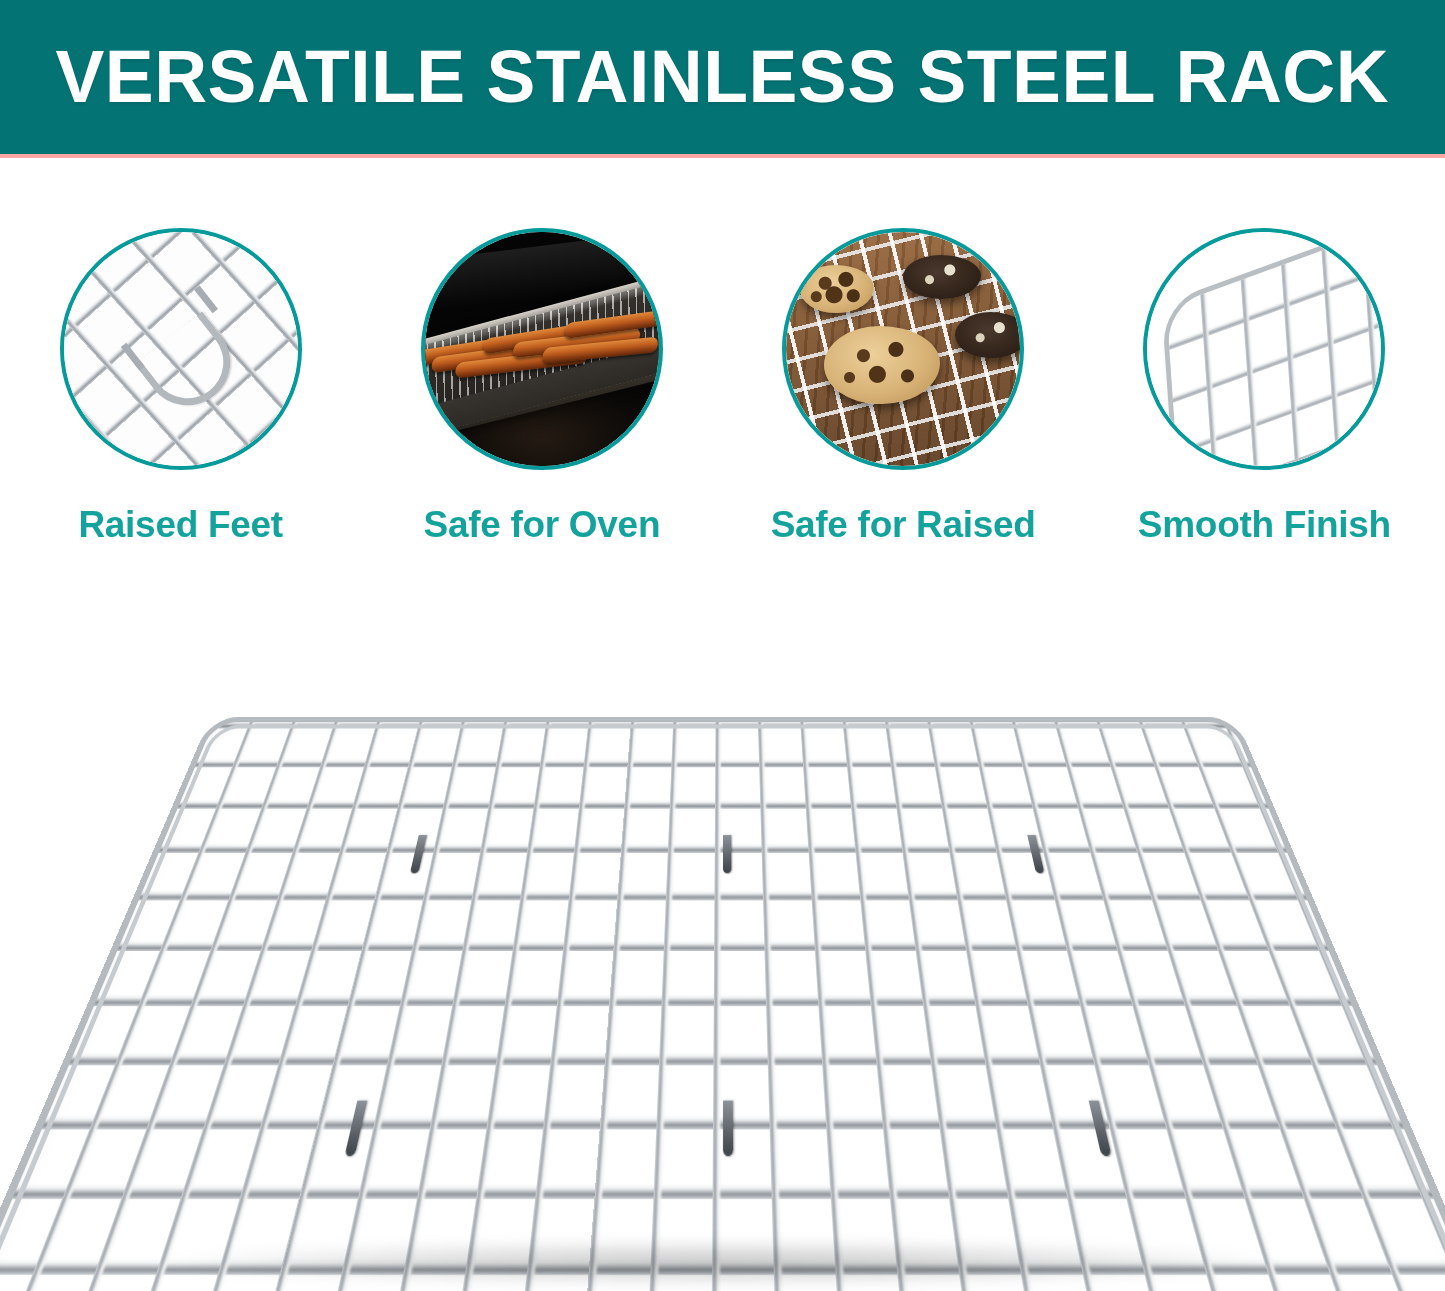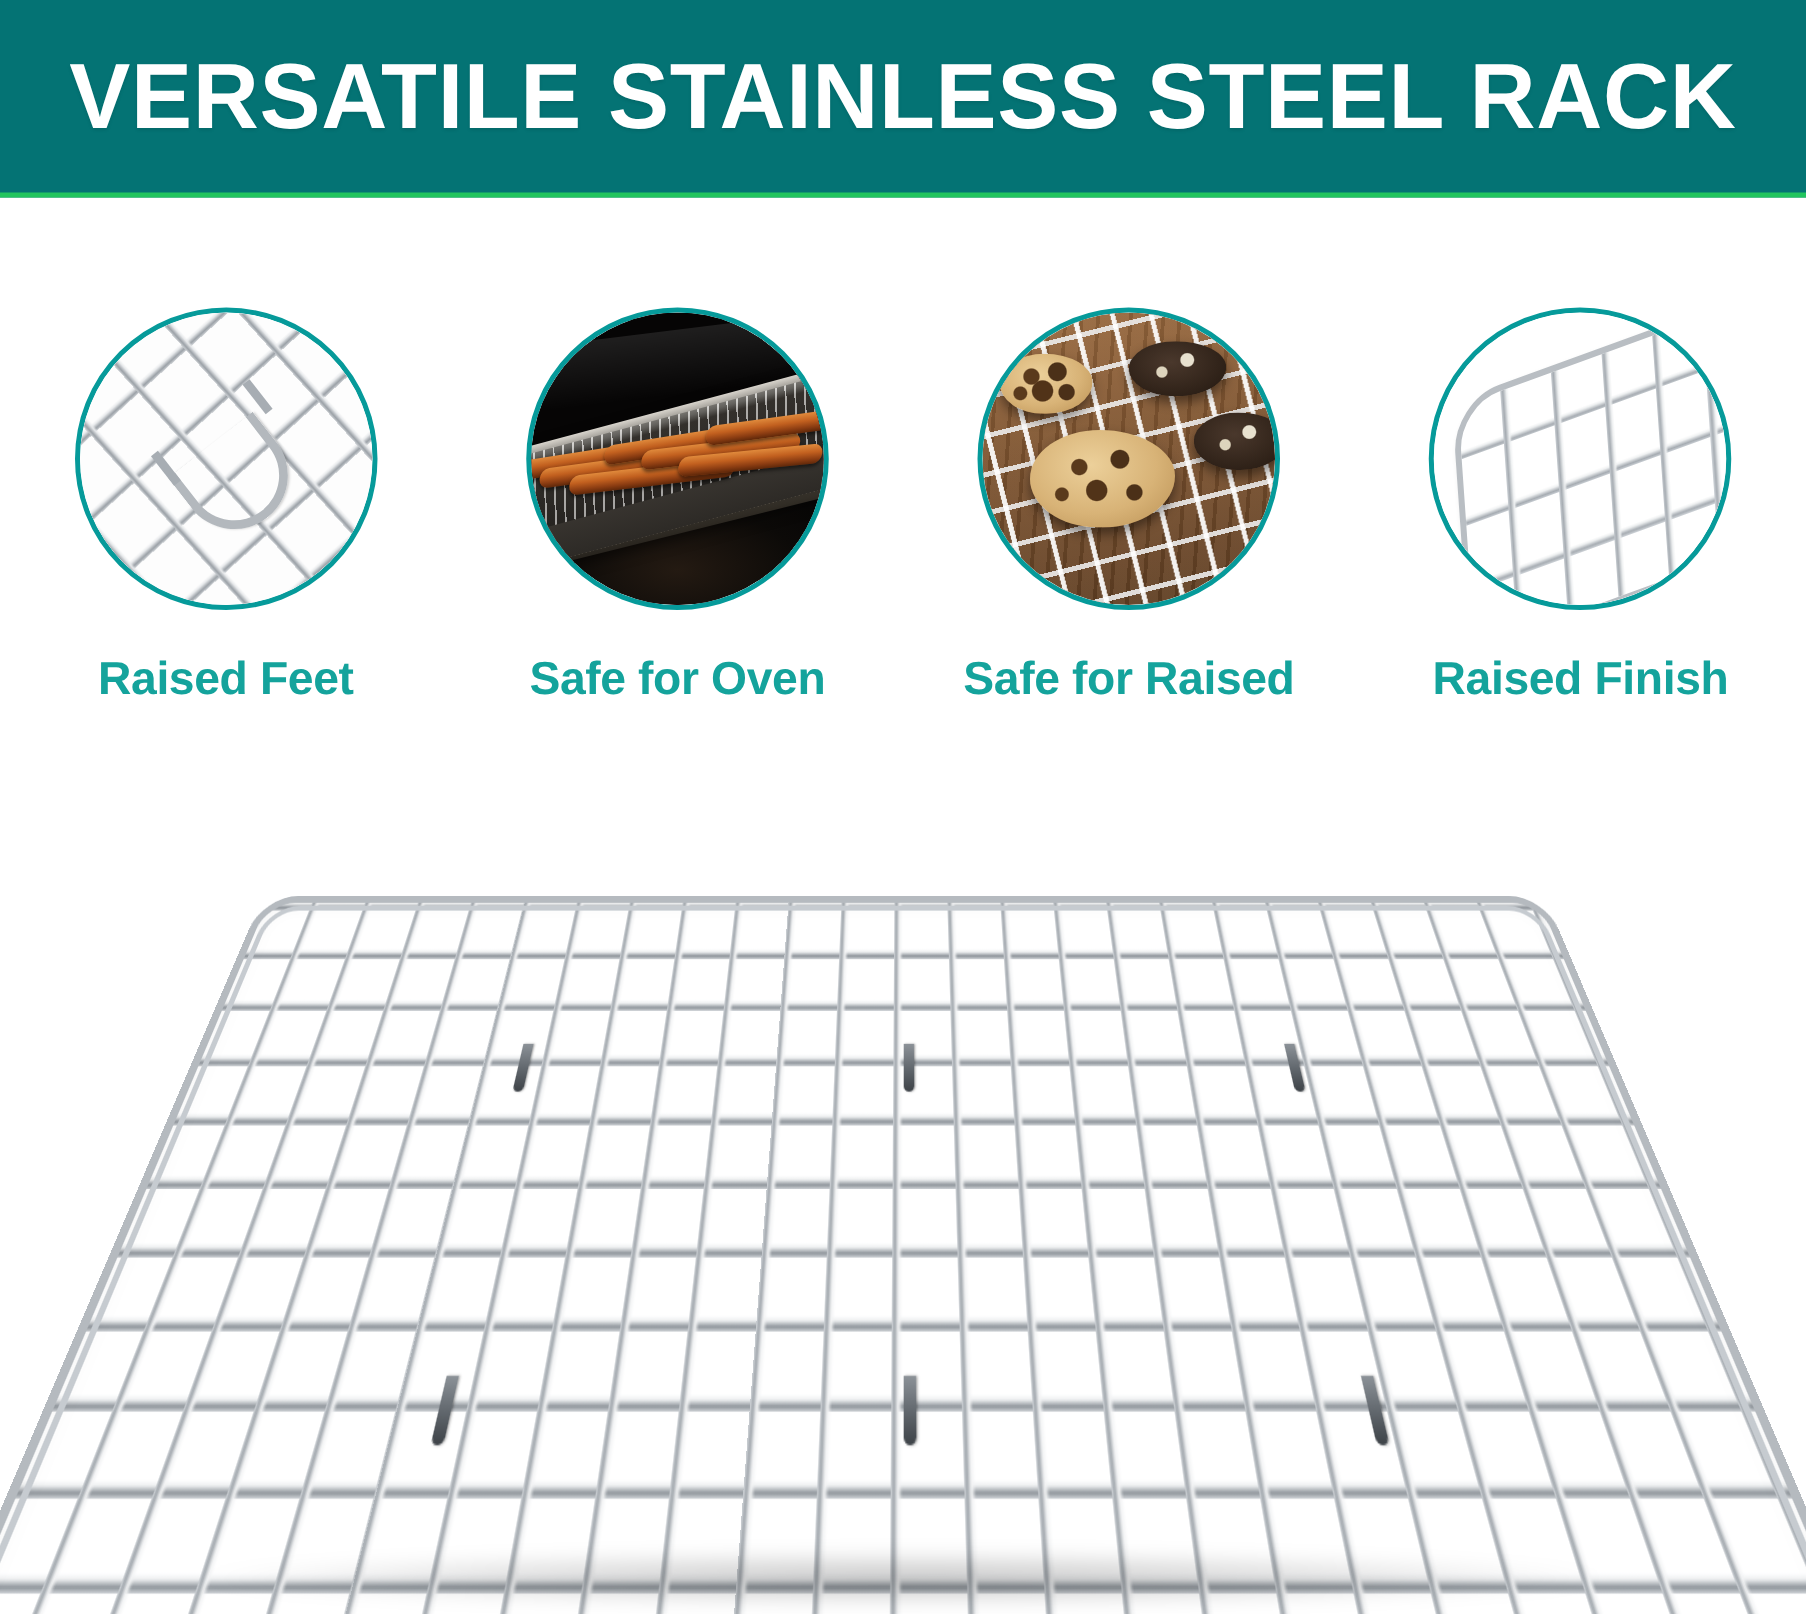--- a/index.html
+++ b/index.html
@@ -20,21 +20,21 @@
     background: #ffffff;
   }
 
   
   #banner {
     position: absolute;
     left: 0; top: 0;
     width: 1445px;
     height: 158px;
     background: #047374;
-    border-bottom: 4px solid #22c55e;
+    border-bottom: 4px solid #fca5a5;
     display: flex;
     align-items: center;
     overflow: hidden;
   }
   #banner-title {
     color: #ffffff;
     font-family: "Liberation Sans Narrow", "Liberation Sans", sans-serif;
     font-weight: bold;
     font-size: 74px;
     letter-spacing: 0.5px;
@@ -42,21 +42,21 @@
     padding-left: 56px;
     white-space: nowrap;
     transform: scaleX(0.99);
     transform-origin: left center;
     text-shadow: 0 2px 3px rgba(0,0,0,0.10);
   }
 
   
   #features {
     position: absolute;
-    left: 0; top: 246px;
+    left: 0; top: 228px;
     width: 1445px;
     height: 340px;
     display: flex;
   }
   .feature {
     position: relative;
     flex: 1 1 0;
     display: flex;
     flex-direction: column;
     align-items: center;
@@ -367,21 +367,21 @@
     </div>
 
     <div class="feature">
       <div class="feature-circle">
         <div class="circle-inner">
           <div class="corner-wrap">
             <div class="corner-rack"></div>
           </div>
         </div>
       </div>
-      <div class="feature-caption">Raised Finish</div>
+      <div class="feature-caption">Smooth Finish</div>
     </div>
 
   </div>
 
   <div id="product">
     <div id="rack-stage">
       <div id="rack">
         <div id="rack-frame"></div>
         <div class="rack-foot" style="left:23%; top:26%;"></div>
         <div class="rack-foot" style="left:50%; top:26%;"></div>

